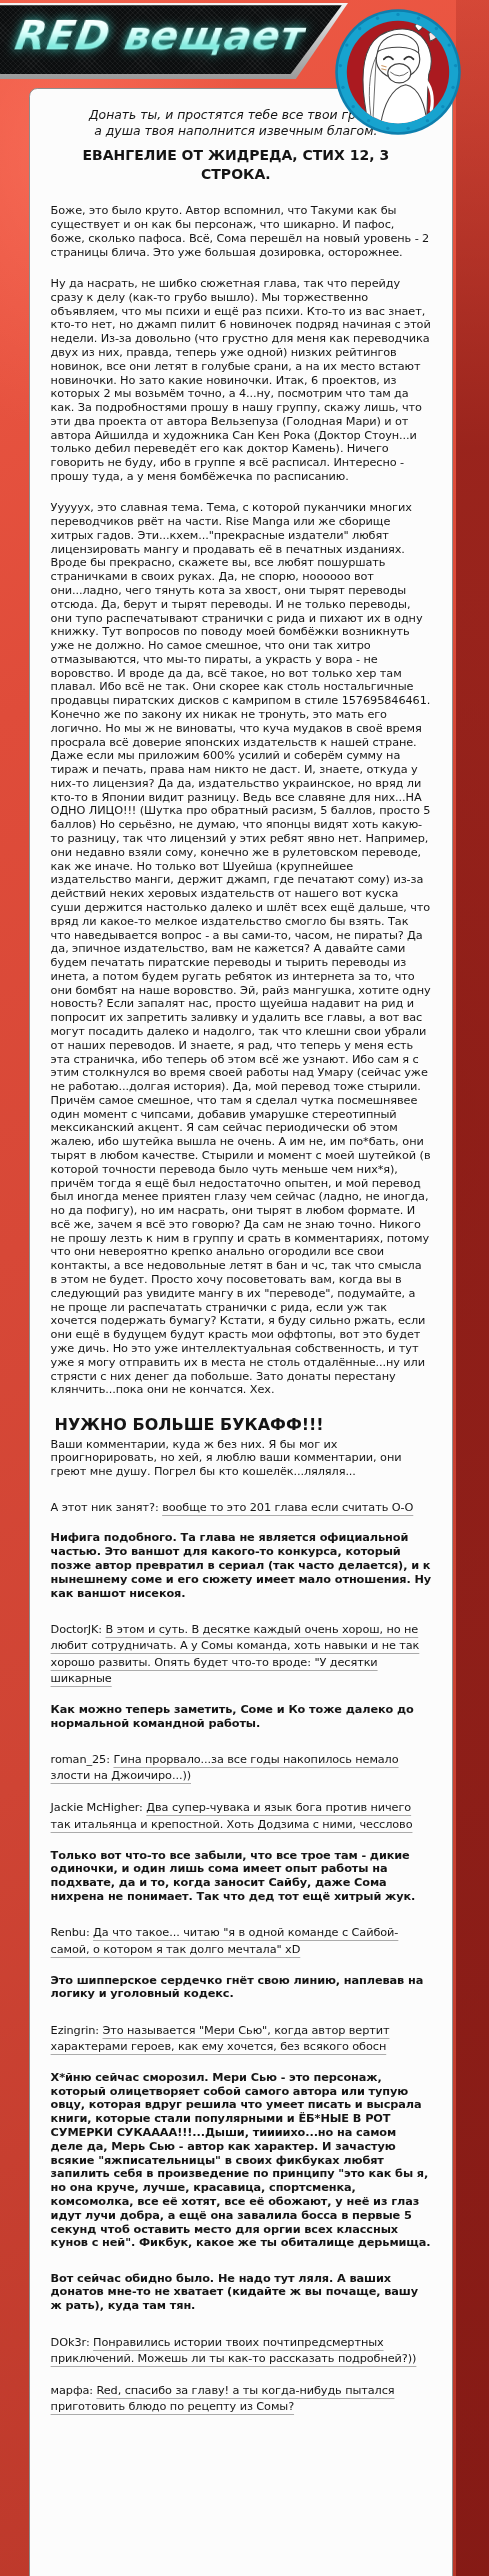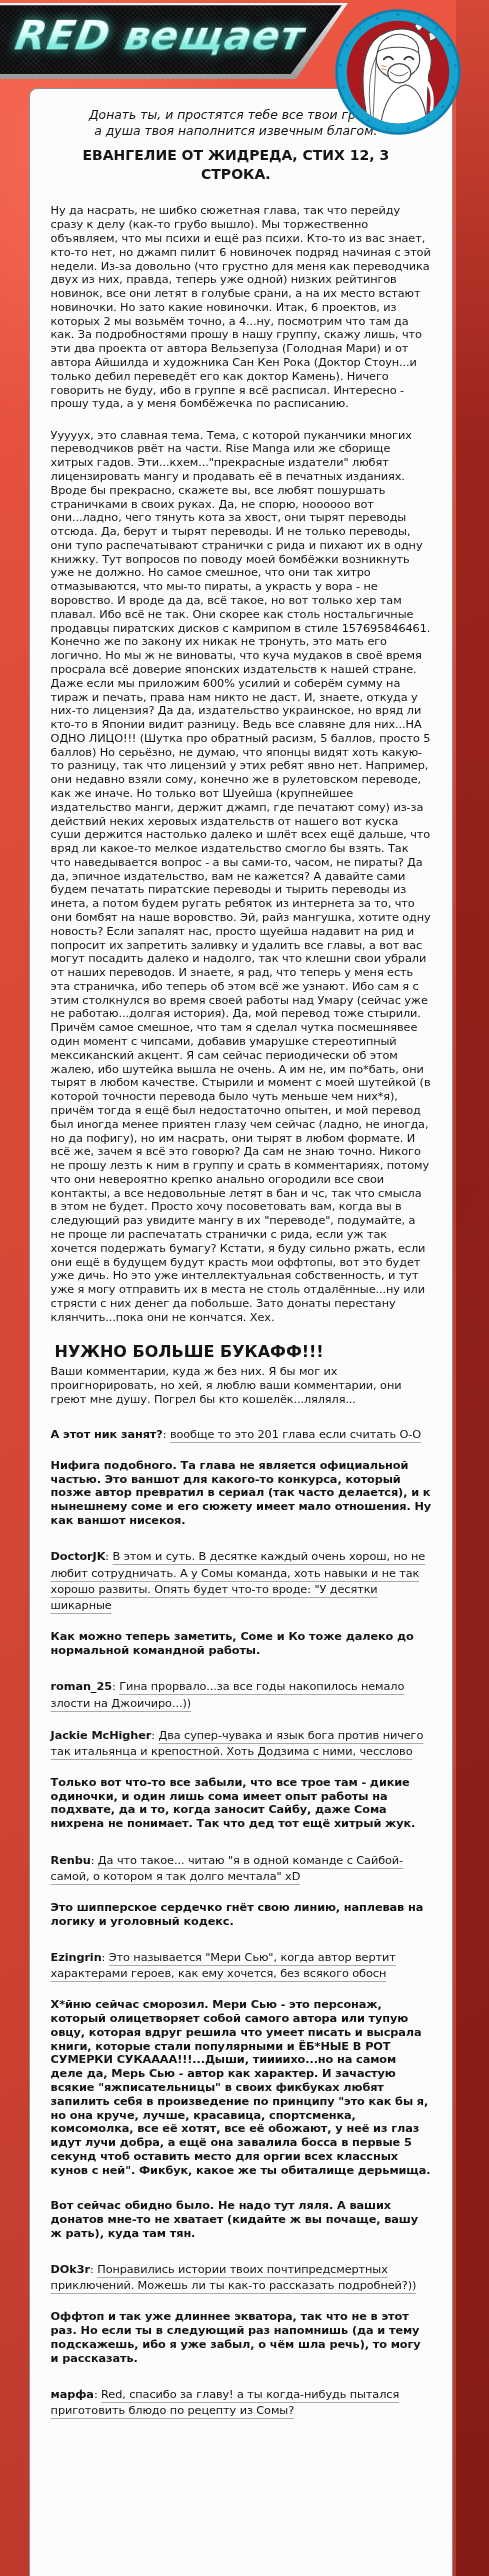--- a/index.html
+++ b/index.html
@@ -39,21 +39,21 @@
         background:#fcfcfc;border:1px solid #8d8d8d;border-radius:8.2px;
         padding:15.5px 20.6px 0 20.6px;box-sizing:border-box;overflow:hidden;color:#151515;}
   .quote{ text-align:center;margin:2.1px 15.5px 20.6px 5.2px;line-height:1.35;}
   .quote .q1,.quote .q2{font-size:12.4px;font-style:italic;}
   .quote .q3{font-size:14px;font-weight:bold;margin-top:6px;}
   .para,.answer,.question,.section-text,.outro1,.outro2{
         font-size:11.3px;line-height:1.22;letter-spacing:-0.1px;text-align:left;}
   .para{margin:0 0 17.5px 0;}
   .section-title{font-size:16px;font-weight:bold;margin:4px;}
   .section-text{margin:0 0 20.6px 0;}
-  .qa .user{font-weight:bold;}
+  .qa .user{font-weight:normal;}
   .qa .qtext{text-decoration:underline;text-decoration-color:#ababab;text-underline-offset:3.6px;}
   .question{margin:0 0 15.5px 0;line-height:1.45;}
   .answer{margin:0 0 21.6px 0;font-weight:bold;}
 </style>
 </head>
 <body>
 
 <div class="page">
   <div class="right-band"></div>
 
@@ -62,20 +62,21 @@
     <span class="logo">RED вещает</span>
   </div>
 
   <div class="content-box">
     <div class="quote">
       <div class="q1">Донать ты, и простятся тебе все твои грехи,</div>
       <div class="q2">а душа твоя наполнится извечным благом.</div>
       <div class="q3">ЕВАНГЕЛИЕ ОТ ЖИДРЕДА, СТИХ 12, 3 СТРОКА.</div>
     </div>
 
+    <p class="para">Боже, это было круто. Автор вспомнил, что Такуми как бы существует и он как бы персонаж, что шикарно. И пафос, боже, сколько пафоса. Всё, Сома перешёл на новый уровень - 2 страницы блича. Это уже большая дозировка, осторожнее.</p>
     <p class="para">Ну да насрать, не шибко сюжетная глава, так что перейду сразу к делу (как-то грубо вышло). Мы торжественно объявляем, что мы психи и ещё раз психи. Кто-то из вас знает, кто-то нет, но джамп пилит 6 новиночек подряд начиная с этой недели. Из-за довольно (что грустно для меня как переводчика двух из них, правда, теперь уже одной) низких рейтингов новинок, все они летят в голубые срани, а на их место встают новиночки. Но зато какие новиночки. Итак, 6 проектов, из которых 2 мы возьмём точно, а 4...ну, посмотрим что там да как. За подробностями прошу в нашу группу, скажу лишь, что эти два проекта от автора Вельзепуза (Голодная Мари) и от автора Айшилда и художника Сан Кен Рока (Доктор Стоун...и только дебил переведёт его как доктор Камень). Ничего говорить не буду, ибо в группе я всё расписал. Интересно - прошу туда, а у меня бомбёжечка по расписанию.</p>
     <p class="para">Ууууух, это славная тема. Тема, с которой пуканчики многих переводчиков рвёт на части. Rise Manga или же сборище хитрых гадов. Эти...кхем..."прекрасные издатели" любят лицензировать мангу и продавать её в печатных изданиях. Вроде бы прекрасно, скажете вы, все любят пошуршать страничками в своих руках. Да, не спорю, ноооооо вот они...ладно, чего тянуть кота за хвост, они тырят переводы отсюда. Да, берут и тырят переводы. И не только переводы, они тупо распечатывают странички с рида и пихают их в одну книжку. Тут вопросов по поводу моей бомбёжки возникнуть уже не должно. Но самое смешное, что они так хитро отмазываются, что мы-то пираты, а украсть у вора - не воровство. И вроде да да, всё такое, но вот только хер там плавал. Ибо всё не так. Они скорее как столь ностальгичные продавцы пиратских дисков с камрипом в стиле 157695846461. Конечно же по закону их никак не тронуть, это мать его логично. Но мы ж не виноваты, что куча мудаков в своё время просрала всё доверие японских издательств к нашей стране. Даже если мы приложим 600% усилий и соберём сумму на тираж и печать, права нам никто не даст. И, знаете, откуда у них-то лицензия? Да да, издательство украинское, но вряд ли кто-то в Японии видит разницу. Ведь все славяне для них...НА ОДНО ЛИЦО!!! (Шутка про обратный расизм, 5 баллов, просто 5 баллов) Но серьёзно, не думаю, что японцы видят хоть какую-то разницу, так что лицензий у этих ребят явно нет. Например, они недавно взяли сому, конечно же в рулетовском переводе, как же иначе. Но только вот Шуейша (крупнейшее издательство манги, держит джамп, где печатают сому) из-за действий неких херовых издательств от нашего вот куска суши держится настолько далеко и шлёт всех ещё дальше, что вряд ли какое-то мелкое издательство смогло бы взять. Так что наведывается вопрос - а вы сами-то, часом, не пираты? Да да, эпичное издательство, вам не кажется? А давайте сами будем печатать пиратские переводы и тырить переводы из инета, а потом будем ругать ребяток из интернета за то, что они бомбят на наше воровство. Эй, райз мангушка, хотите одну новость? Если запалят нас, просто щуейша надавит на рид и попросит их запретить заливку и удалить все главы, а вот вас могут посадить далеко и надолго, так что клешни свои убрали от наших переводов. И знаете, я рад, что теперь у меня есть эта страничка, ибо теперь об этом всё же узнают. Ибо сам я с этим столкнулся во время своей работы над Умару (сейчас уже не работаю...долгая история). Да, мой перевод тоже стырили. Причём самое смешное, что там я сделал чутка посмешнявее один момент с чипсами, добавив умарушке стереотипный мексиканский акцент. Я сам сейчас периодически об этом жалею, ибо шутейка вышла не очень. А им не, им по*бать, они тырят в любом качестве. Стырили и момент с моей шутейкой (в которой точности перевода было чуть меньше чем них*я), причём тогда я ещё был недостаточно опытен, и мой перевод был иногда менее приятен глазу чем сейчас (ладно, не иногда, но да пофигу), но им насрать, они тырят в любом формате. И всё же, зачем я всё это говорю? Да сам не знаю точно. Никого не прошу лезть к ним в группу и срать в комментариях, потому что они невероятно крепко анально огородили все свои контакты, а все недовольные летят в бан и чс, так что смысла в этом не будет. Просто хочу посоветовать вам, когда вы в следующий раз увидите мангу в их "переводе", подумайте, а не проще ли распечатать странички с рида, если уж так хочется подержать бумагу? Кстати, я буду сильно ржать, если они ещё в будущем будут красть мои оффтопы, вот это будет уже дичь. Но это уже интеллектуальная собственность, и тут уже я могу отправить их в места не столь отдалённые...ну или стрясти с них денег да побольше. Зато донаты перестану клянчить...пока они не кончатся. Хех.</p>
 
     <p class="section-title">НУЖНО БОЛЬШЕ БУКАФФ!!!</p>
     <p class="section-text">Ваши комментарии, куда ж без них. Я бы мог их проигнорировать, но хей, я люблю ваши комментарии, они греют мне душу. Погрел бы кто кошелёк...ляляля...</p>
 
     <div class="qa">
       <p class="question"><span class="user">А этот ник занят?</span>: <span class="qtext">вообще то это 201 глава если считать О-О</span></p>
       <p class="answer">Нифига подобного. Та глава не является официальной частью. Это ваншот для какого-то конкурса, который позже автор превратил в сериал (так часто делается), и к нынешнему соме и его сюжету имеет мало отношения. Ну как ваншот нисекоя.</p>
     </div>
@@ -96,21 +97,20 @@
     </div>
     <div class="qa">
       <p class="question"><span class="user">Ezingrin</span>: <span class="qtext">Это называется "Мери Сью", когда автор вертит характерами героев, как ему хочется, без всякого обосн</span></p>
       <p class="answer">Х*йню сейчас сморозил. Мери Сью - это персонаж, который олицетворяет собой самого автора или тупую овцу, которая вдруг решила что умеет писать и высрала книги, которые стали популярными и ЁБ*НЫЕ В РОТ СУМЕРКИ СУКАААА!!!...Дыши, тиииихо...но на самом деле да, Мерь Сью - автор как характер. И зачастую всякие "яжписательницы" в своих фикбуках любят запилить себя в произведение по принципу "это как бы я, но она круче, лучше, красавица, спортсменка, комсомолка, все её хотят, все её обожают, у неё из глаз идут лучи добра, а ещё она завалила босса в первые 5 секунд чтоб оставить место для оргии всех классных кунов с ней". Фикбук, какое же ты обиталище дерьмища.</p>
     </div>
     <div class="qa">
       <p class="answer">Вот сейчас обидно было. Не надо тут ляля. А ваших донатов мне-то не хватает (кидайте ж вы почаще, вашу ж рать), куда там тян.</p>
     </div>
     <div class="qa">
       <p class="question"><span class="user">DOk3r</span>: <span class="qtext">Понравились истории твоих почтипредсмертных приключений. Можешь ли ты как-то рассказать подробней?))</span></p>
-      <p class="answer">Оффтоп и так уже длиннее экватора, так что не в этот раз. Но если ты в следующий раз напомнишь (да и тему подскажешь, ибо я уже забыл, о чём шла речь), то могу и рассказать.</p>
     </div>
     <div class="qa">
       <p class="question"><span class="user">марфа</span>: <span class="qtext">Red, спасибо за главу! а ты когда-нибудь пытался приготовить блюдо по рецепту из Сомы?</span></p>
 
     </div>
 
   </div>
 
   <div class="avatar">
     <svg viewBox="0 0 100 100">

